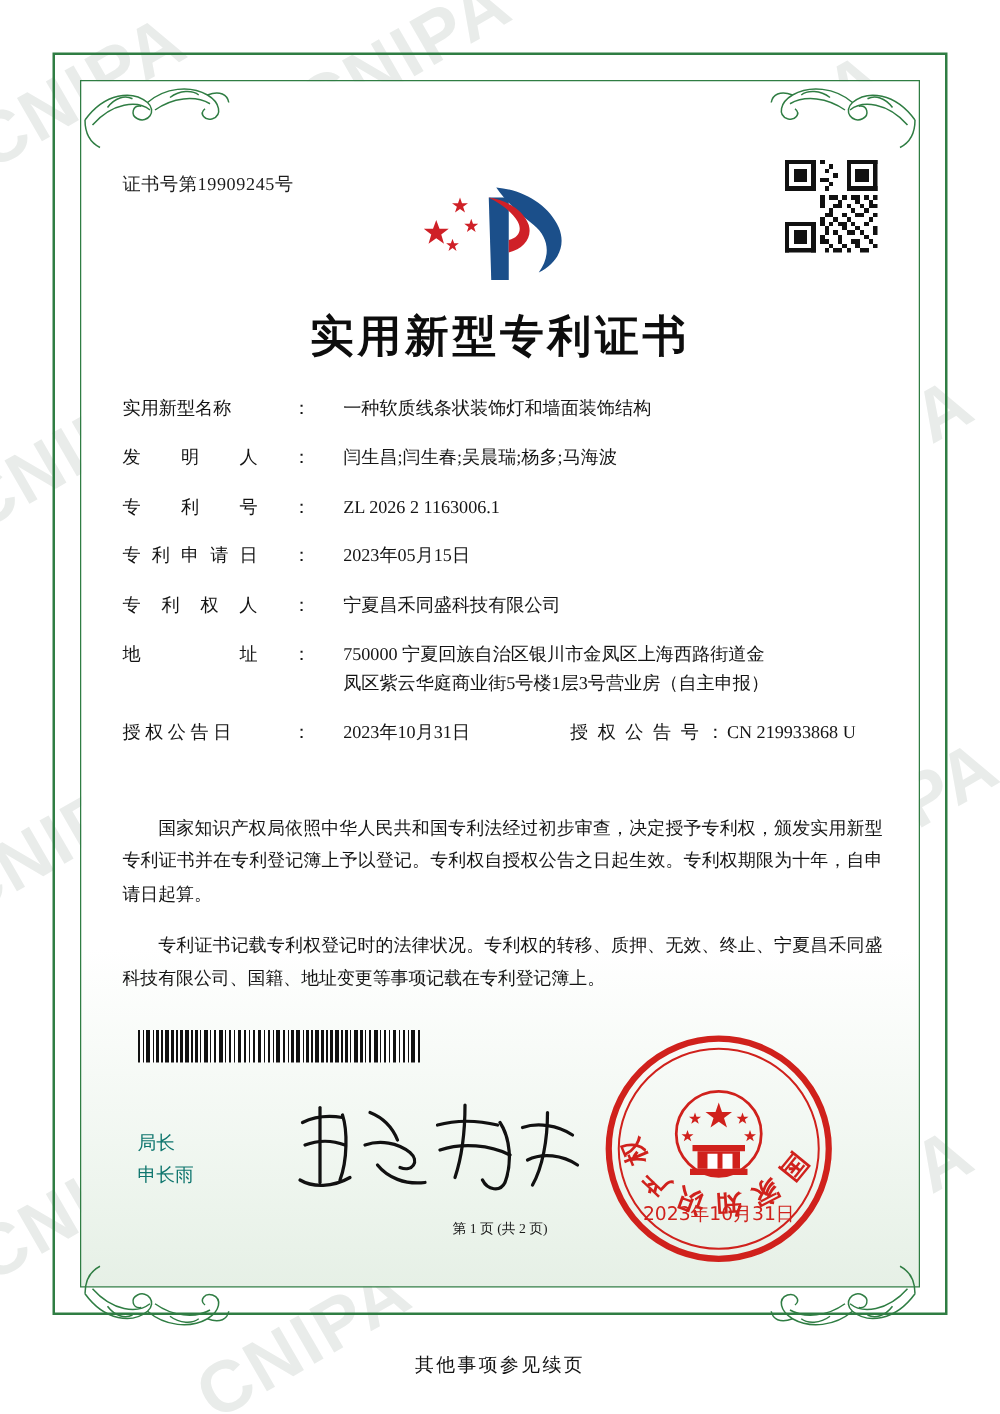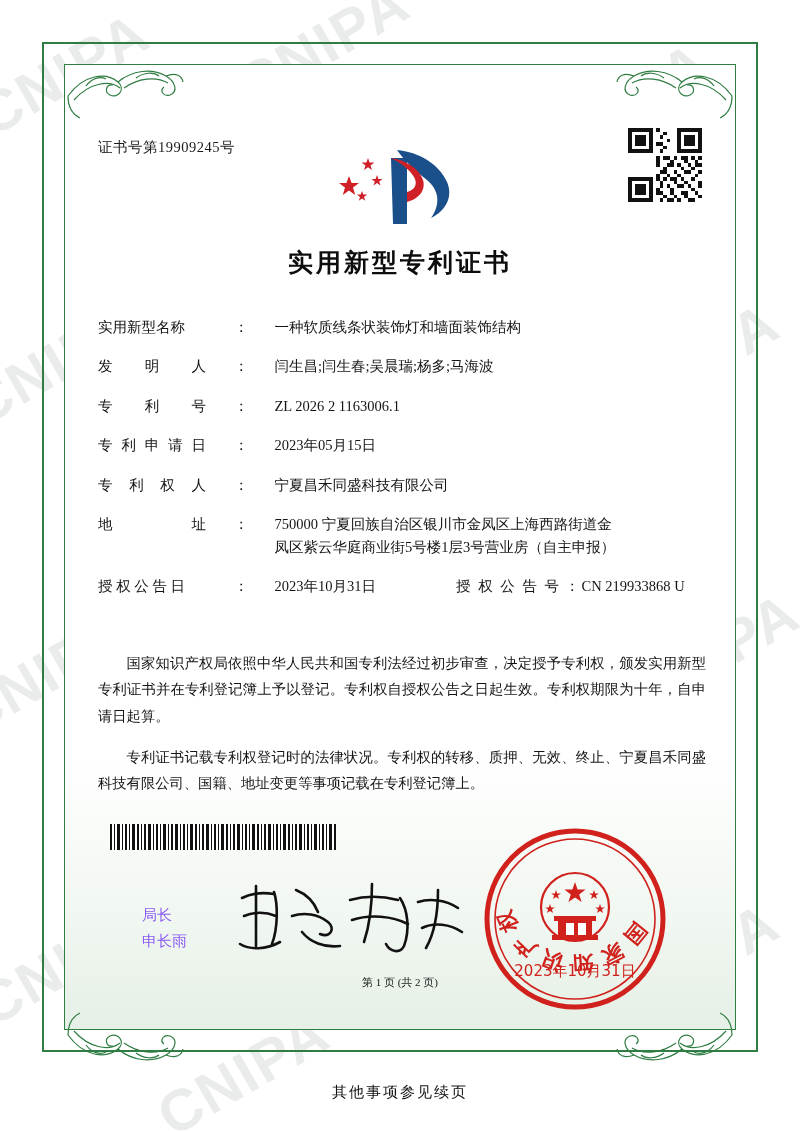--- a/index.html
+++ b/index.html
@@ -116,21 +116,21 @@
   }
   .logo svg { display: block; }
 
   .title {
     position: absolute;
     left: 0; right: 0;
     top: 182px;
     text-align: center;
     font-family: "DejaVu Serif", serif;
     font-weight: bold;
-    font-size: 25px;
+    font-size: 35px;
     letter-spacing: 3px;
     color: #0d0d0d;
   }
 
   
   .fields {
     position: absolute;
     left: 34px;
     top: 252px;
     width: 608px;
@@ -186,22 +186,21 @@
   }
   .barcode svg { display:block; }
 
   
   .sig-label {
     position: absolute;
     left: 46px;
     top: 838px;
     font-size: 15px;
     line-height: 1.75;
-    color: #8b5cf6;
-    margin-left: 32px;
+    color: #0f766e;
   }
   .handwriting {
     position: absolute;
     left: 168px;
     top: 808px;
     width: 240px;
     height: 90px;
   }
   .handwriting svg { display:block; }
 

